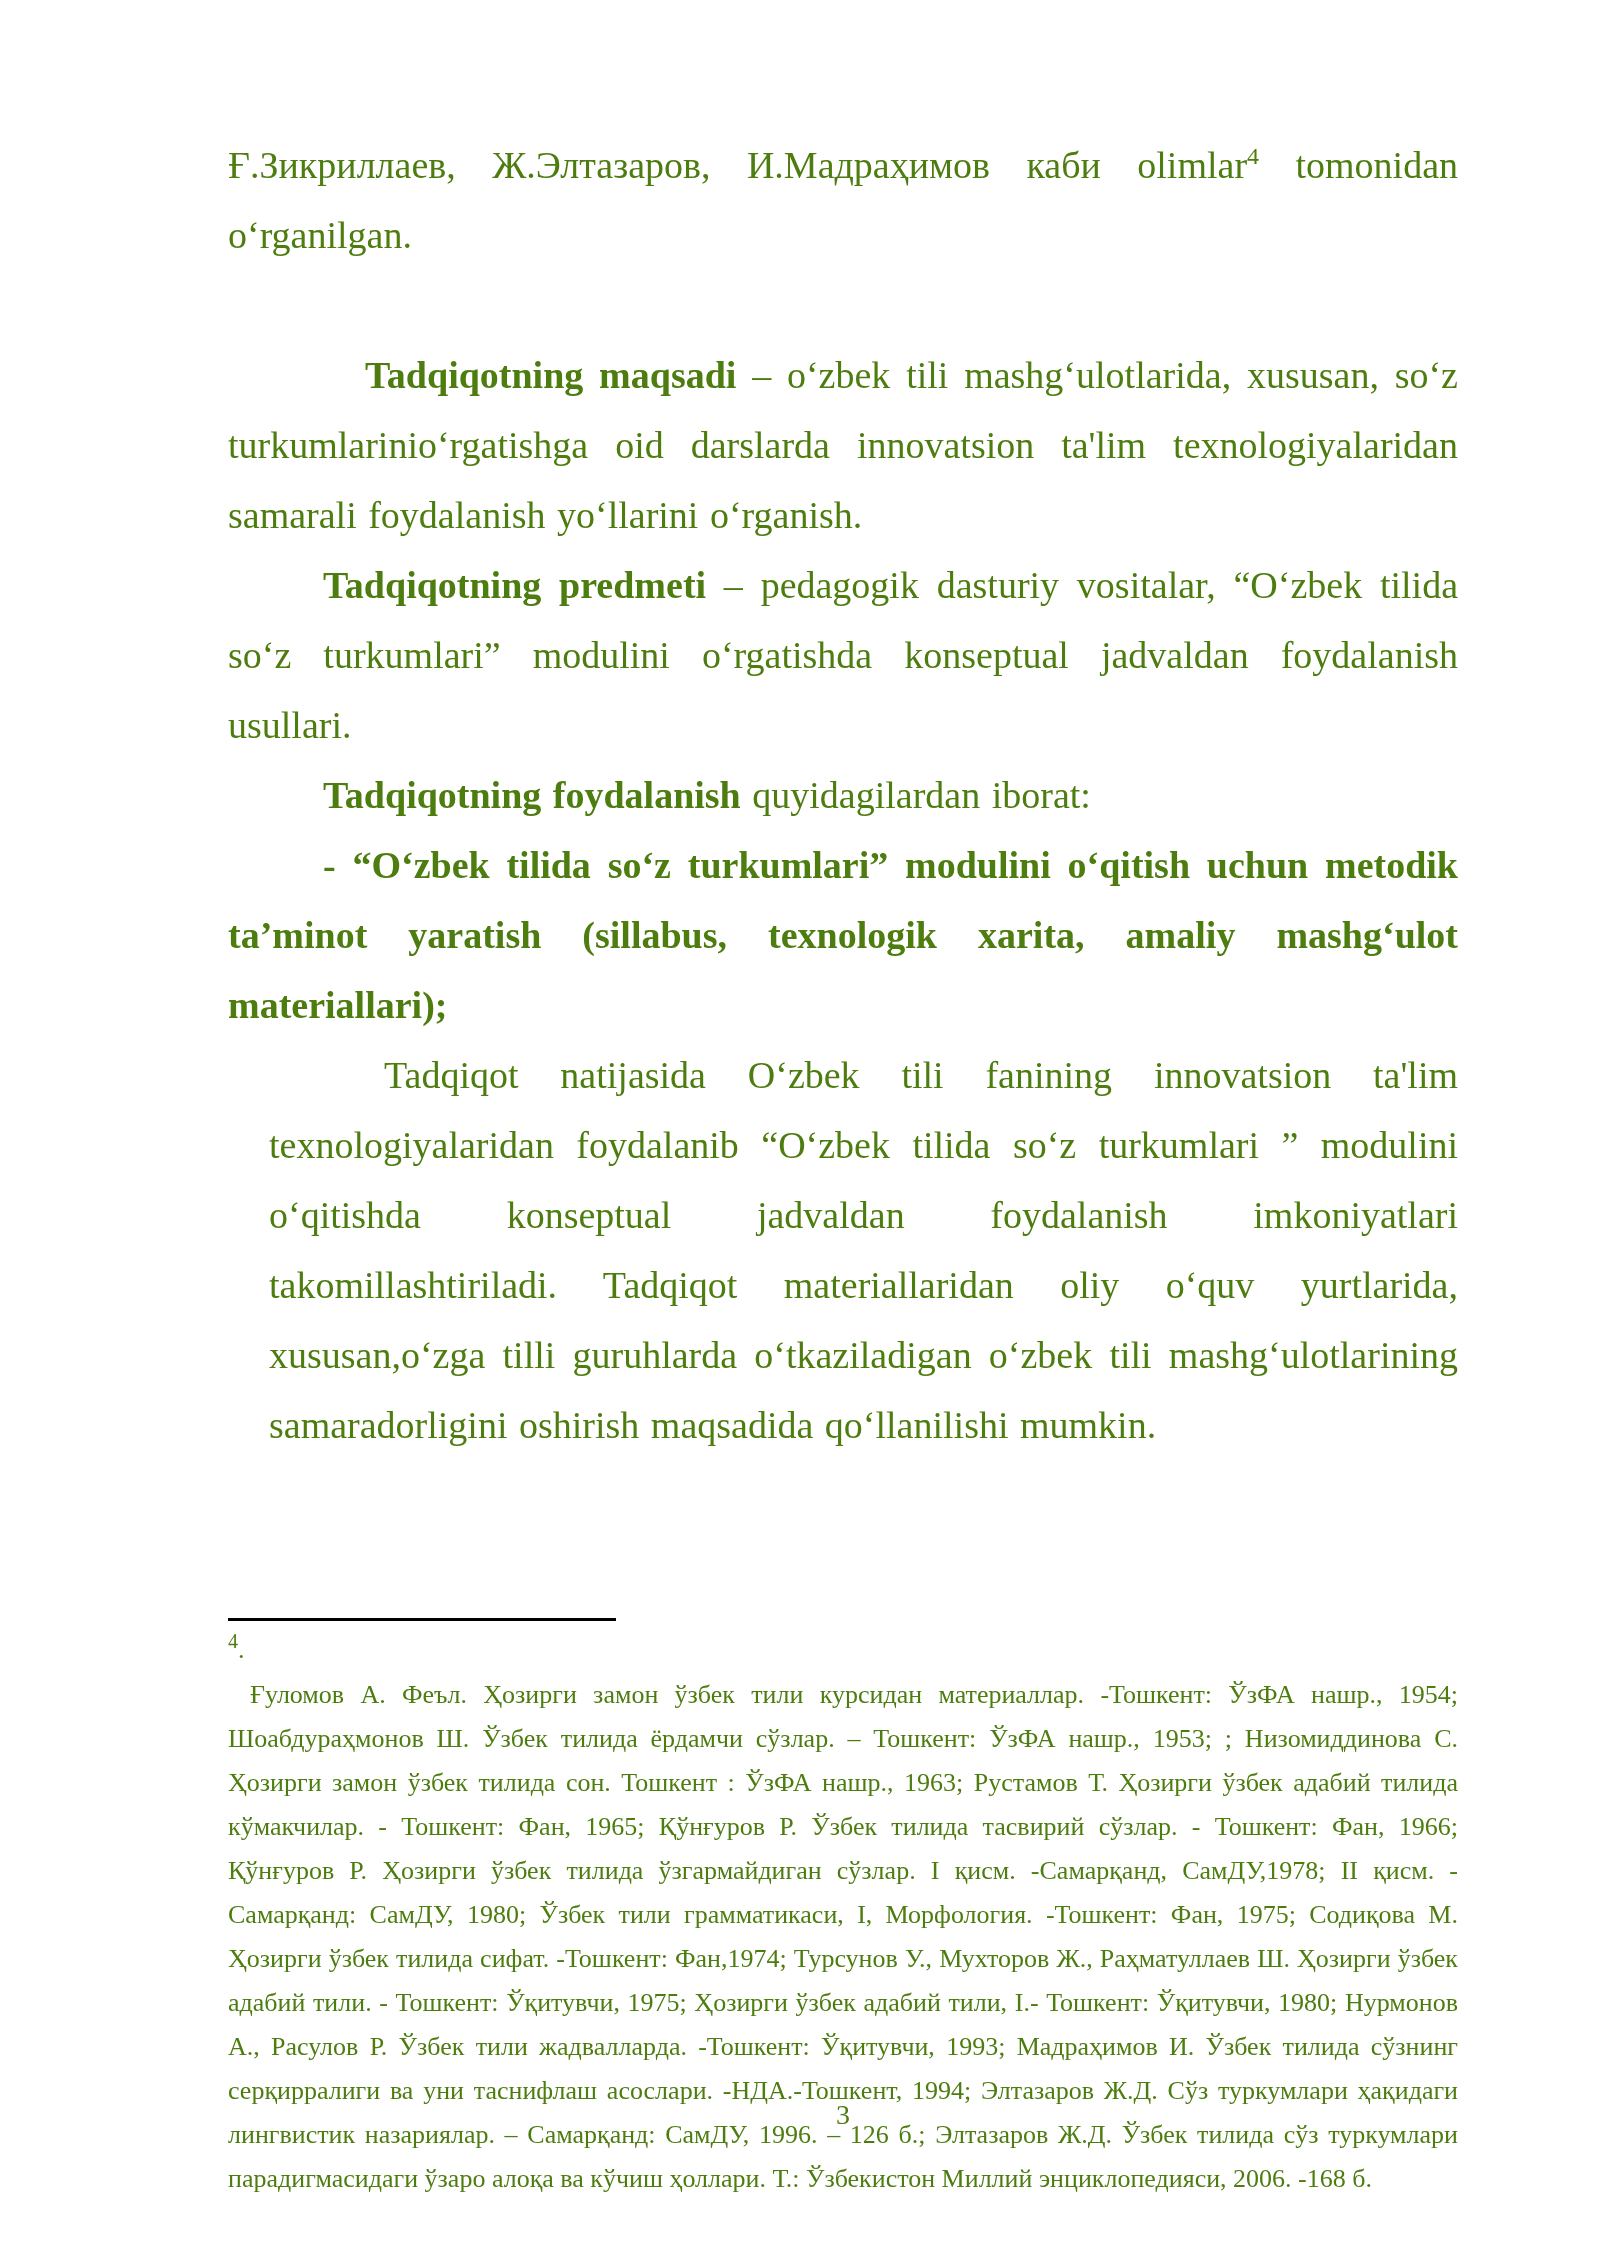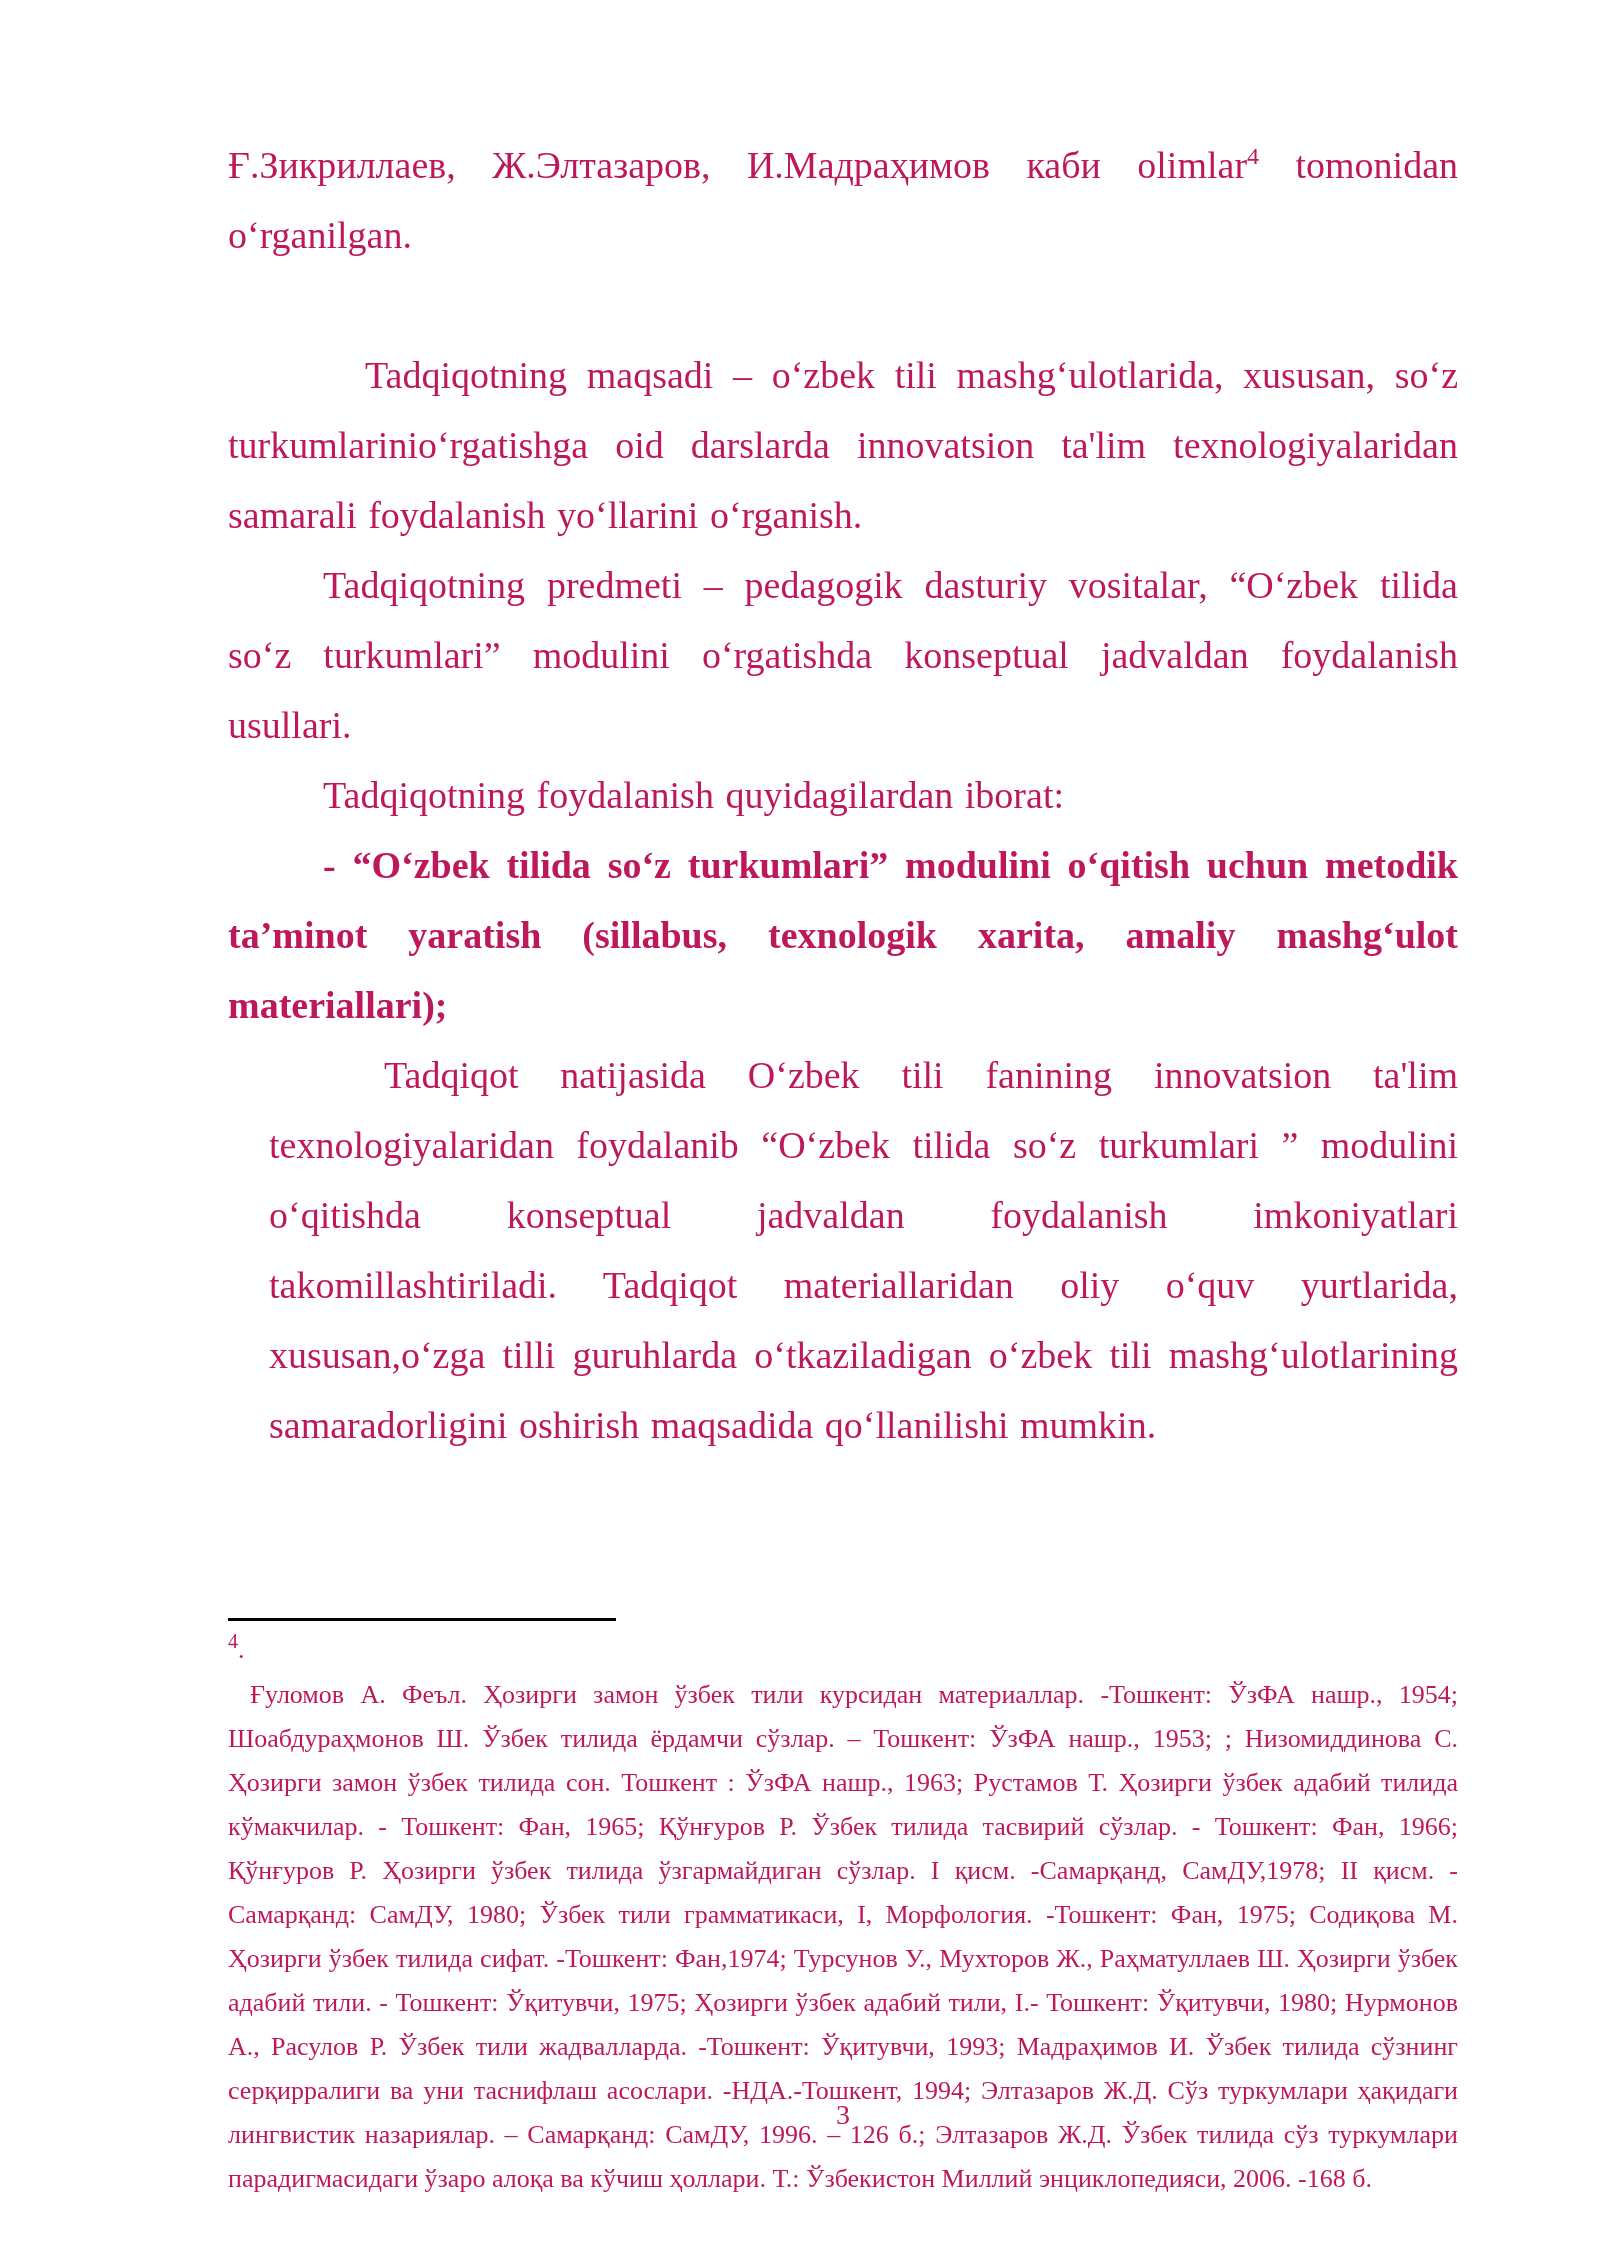--- a/index.html
+++ b/index.html
@@ -5,39 +5,39 @@
   html, body {
     margin: 0;
     padding: 0;
     background: #ffffff;
   }
   .page {
     position: relative;
     width: 1600px;
     height: 2262px;
     background: #ffffff;
-    color: #be185d;
+    color: #4d7c0f;
     font-family: "Liberation Serif", "DejaVu Serif", serif;
     overflow: hidden;
   }
   .content {
     position: absolute;
     left: 228px;
     width: 1230px;
     top: 130px;
   }
   .content p {
     margin: 0;
     font-size: 38px;
     line-height: 70px;
     text-align: justify;
     text-align-last: left;
     word-spacing: 2px;
   }
-  .content p b { font-weight: normal; }
+  .content p b { font-weight: bold; }
   .content sup {
     font-size: 24px;
     line-height: 0;
     vertical-align: super;
   }
   
   p[data-pname="intro"]      { text-indent: 0; }
   p[data-pname="maqsadi"]    { text-indent: 137px; margin-top: 70px; }
   p[data-pname="predmeti"]   { text-indent: 95px; }
   p[data-pname="vazifalari"] { text-indent: 95px; }

